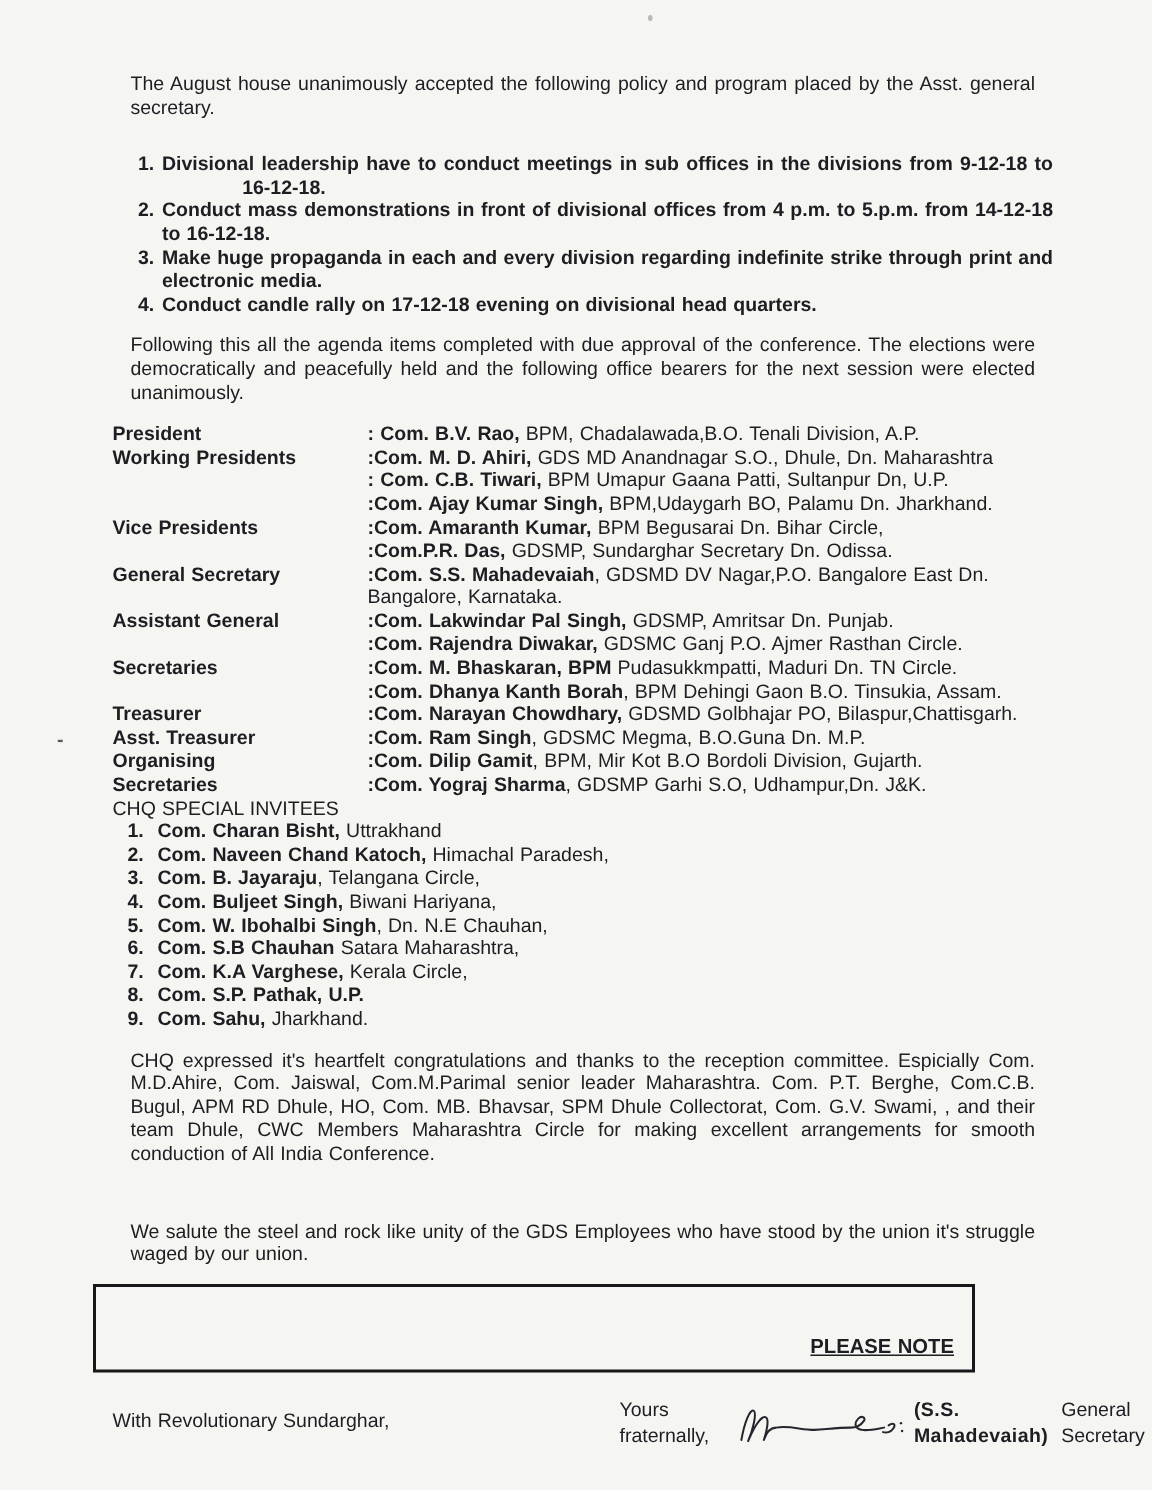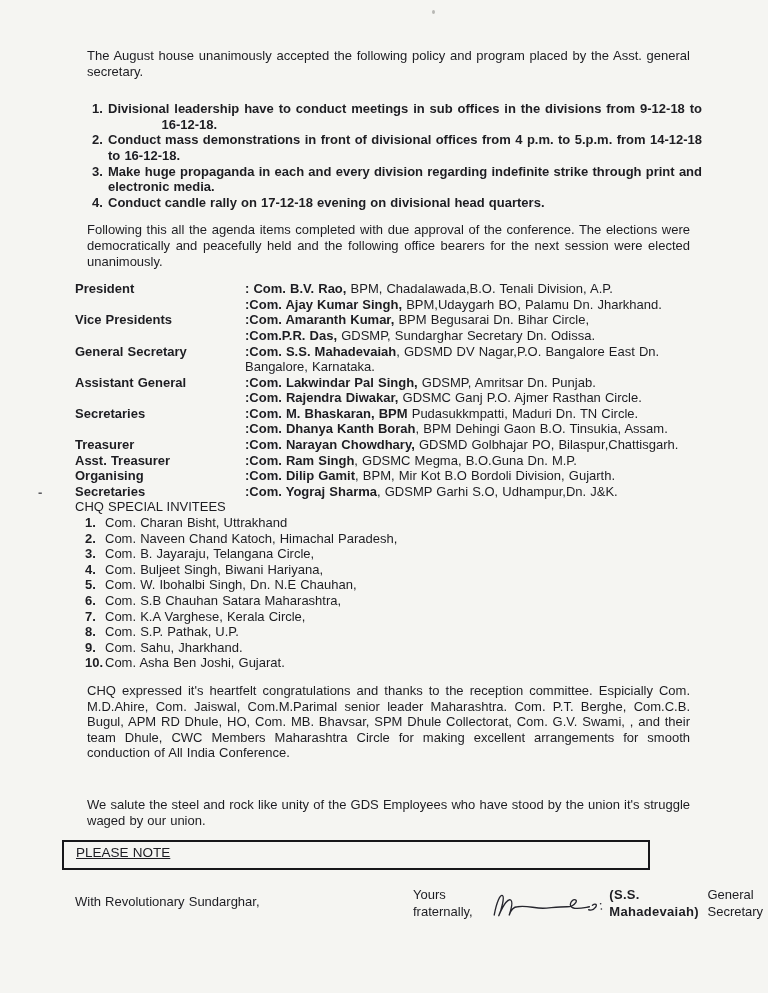--- a/index.html
+++ b/index.html
@@ -33,29 +33,29 @@
   .o-label { flex: 0 0 170px; font-weight: 700; }
   .o-value { flex: 1; }
   .o-name  { font-weight: 700; }
 
   .chq-heading { font-weight: 400; }
 
   
   .inv-row  { display: flex; }
   .inv-num  { flex: 0 0 30px; padding-left: 10px; font-weight: 700; }
   .inv-text { flex: 1; }
-  .inv-name { font-weight: 400; text-align: right; }
+  .inv-name { font-weight: 700; text-align: right; }
 
   
   .note-box {
     margin: 11px 52px 0 -13px;
     border: 2px solid #17171a;
     padding: 2px 12px 7px 12px;
   }
-  .note-title { text-align: left; font-weight: 400; font-size: 13.5px; line-height: 17px; }
+  .note-title { text-align: right; font-weight: 700; font-size: 13.5px; line-height: 17px; margin-top: 29px; }
   .note-title .u { text-decoration: underline; }
   .note-body {
     text-align: justify;
     letter-spacing: 0.8px;
     word-spacing: 3px;
     line-height: 19px;
     font-size: 13.2px;
   }
   .note-body b { letter-spacing: 0.4px; }
 
@@ -110,21 +110,26 @@
   </div>
 
   <p>Following this all the agenda items completed with due approval of the conference. The elections were democratically and peacefully held and the following office bearers for the next session were elected unanimously.</p>
 
   <div class="officers">
     <div class="officer-row">
       <span class="o-label">President</span>
       <span class="o-value"><b class="o-name">: Com. B.V. Rao,</b><span> BPM, Chadalawada,B.O. Tenali Division, A.P.</span></span>
     </div>
     <div class="officer-row">
-      <span class="o-label"></span>
+      <span class="o-label">Working Presidents</span>
+      <span class="o-value"><b class="o-name">:Com. M. D. Ahiri,</b><span> GDS MD Anandnagar S.O., Dhule, Dn. Maharashtra</span></span>
+    </div>
+    <div class="officer-row">
+      <span class="o-label"></span>
+      <span class="o-value"><b class="o-name">: Com. C.B. Tiwari,</b><span> BPM Umapur Gaana Patti, Sultanpur Dn, U.P.</span></span>
     </div>
     <div class="officer-row">
       <span class="o-label"></span>
       <span class="o-value"><b class="o-name">:Com. Ajay Kumar Singh,</b><span> BPM,Udaygarh BO, Palamu Dn. Jharkhand.</span></span>
     </div>
     <div class="officer-row">
       <span class="o-label">Vice Presidents</span>
       <span class="o-value"><b class="o-name">:Com. Amaranth Kumar,</b><span> BPM Begusarai Dn. Bihar Circle,</span></span>
     </div>
     <div class="officer-row">
@@ -200,24 +205,20 @@
       <span class="inv-num">7.</span>
       <span class="inv-text"><b class="inv-name">Com. K.A Varghese,</b><span> Kerala Circle,</span></span>
     </div>
     <div class="inv-row">
       <span class="inv-num">8.</span>
       <span class="inv-text"><b class="inv-name">Com. S.P. Pathak, U.P.</b><span></span></span>
     </div>
     <div class="inv-row">
       <span class="inv-num">9.</span>
       <span class="inv-text"><b class="inv-name">Com. Sahu,</b><span> Jharkhand.</span></span>
-    </div>
-    <div class="inv-row">
-      <span class="inv-num">10.</span>
-      <span class="inv-text"><b class="inv-name">Com.  Asha Ben Joshi,</b><span> Gujarat.</span></span>
     </div>
   </div>
 
   <p>CHQ expressed it's heartfelt congratulations and thanks to the reception committee. Espicially Com. M.D.Ahire, Com. Jaiswal, Com.M.Parimal senior leader Maharashtra. Com. P.T. Berghe, Com.C.B. Bugul, APM RD Dhule, HO, Com. MB. Bhavsar, SPM Dhule Collectorat, Com. G.V. Swami, ,  and their team Dhule, CWC Members Maharashtra Circle for making excellent arrangements for smooth conduction of All India Conference.</p>
 
   <div class="gap-md"></div>
 
   <p>We salute the steel and rock like unity of the GDS Employees who have stood by the union it's struggle waged by our union.</p>
 
   <div class="note-box">

